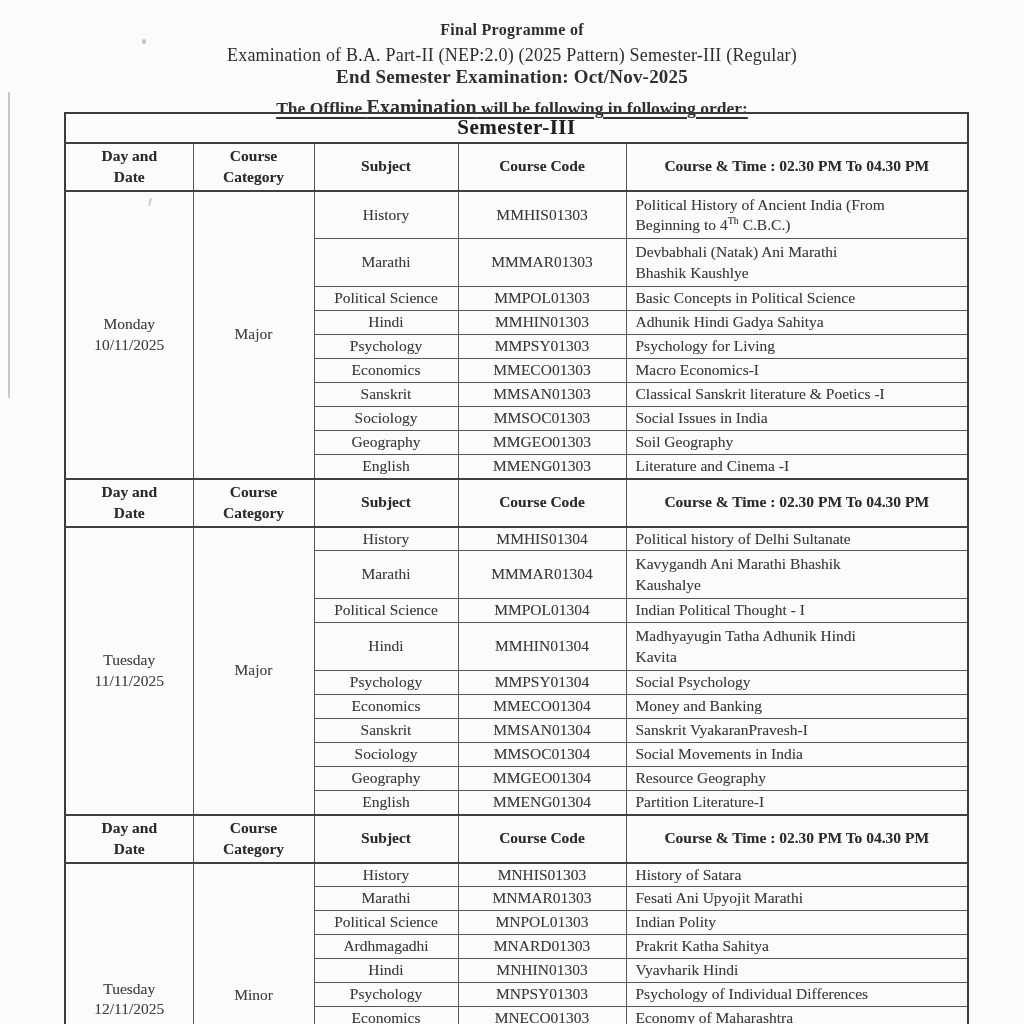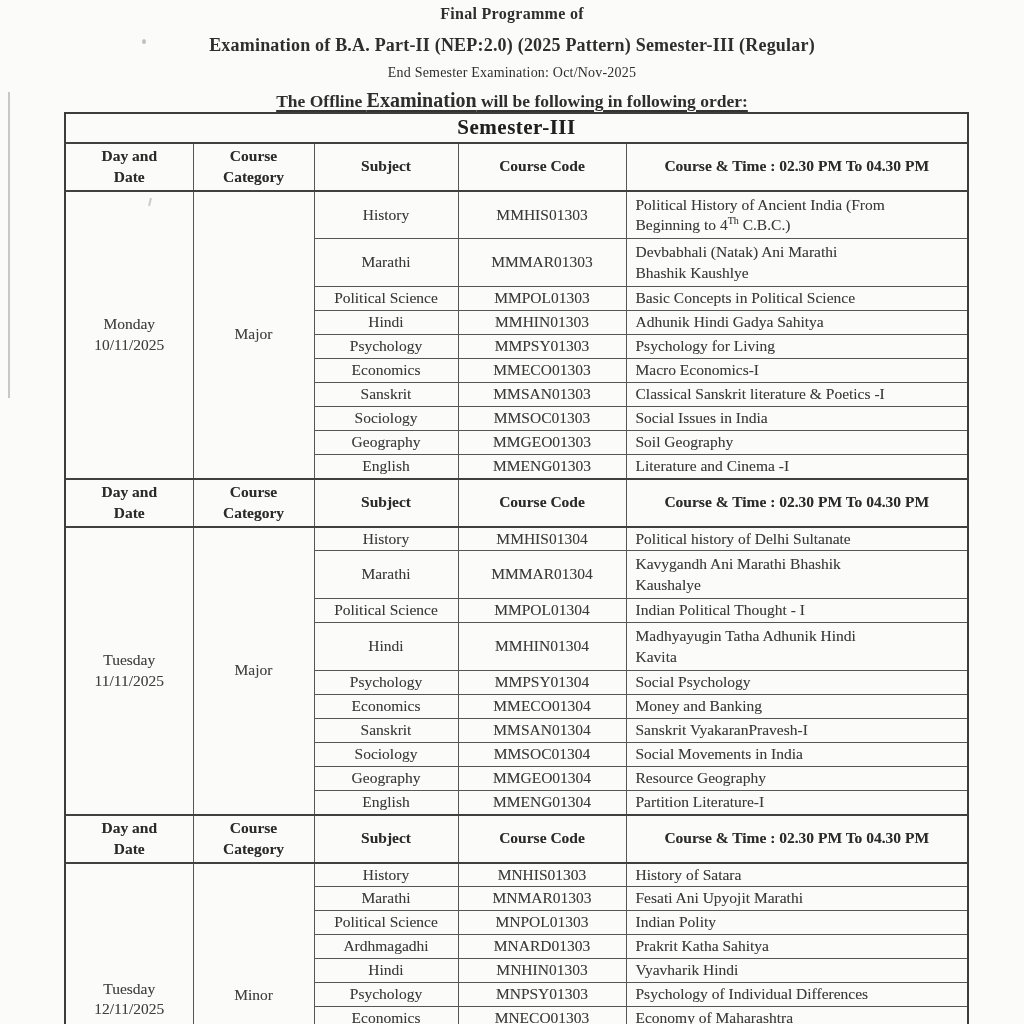--- a/index.html
+++ b/index.html
@@ -5,24 +5,24 @@
   * { margin:0; padding:0; box-sizing:border-box; }
   html,body { width:1024px; height:1024px; overflow:hidden; }
   body {
     background:#fbfbf9;
     font-family:"Liberation Serif", serif;
     color:#3a3a3a;
     position:relative;
   }
 
   
-  .doc-header { position:absolute; top:0; left:0; width:1024px; text-align:center; color:#2e2e2e; }
+  .doc-header { position:absolute; top:16px; left:0; width:1024px; text-align:center; color:#2e2e2e; }
   .line1 { padding-top:5px; font-size:16px; font-weight:bold; letter-spacing:.3px; }
-  .line2 { margin-top:12px; font-size:18px; font-weight:bold; letter-spacing:.2px; }
-  .line3 { margin-top:9px;  font-size:14px; font-weight:normal; letter-spacing:.2px; }
+  .line2 { margin-top:6px; font-size:18px; font-weight:normal; letter-spacing:.2px; }
+  .line3 { margin-top:0;  font-size:19px; font-weight:bold; letter-spacing:.2px; }
   .line4 { margin-top:8px;  font-size:17.5px; font-weight:bold; }
   .line4 .underlined {
     text-decoration:underline;
     text-decoration-thickness:2px;
     text-underline-offset:3px;
     text-decoration-color:#333;
   }
   .line4 .em { font-size:20px;margin-top:28px; }
 
   

